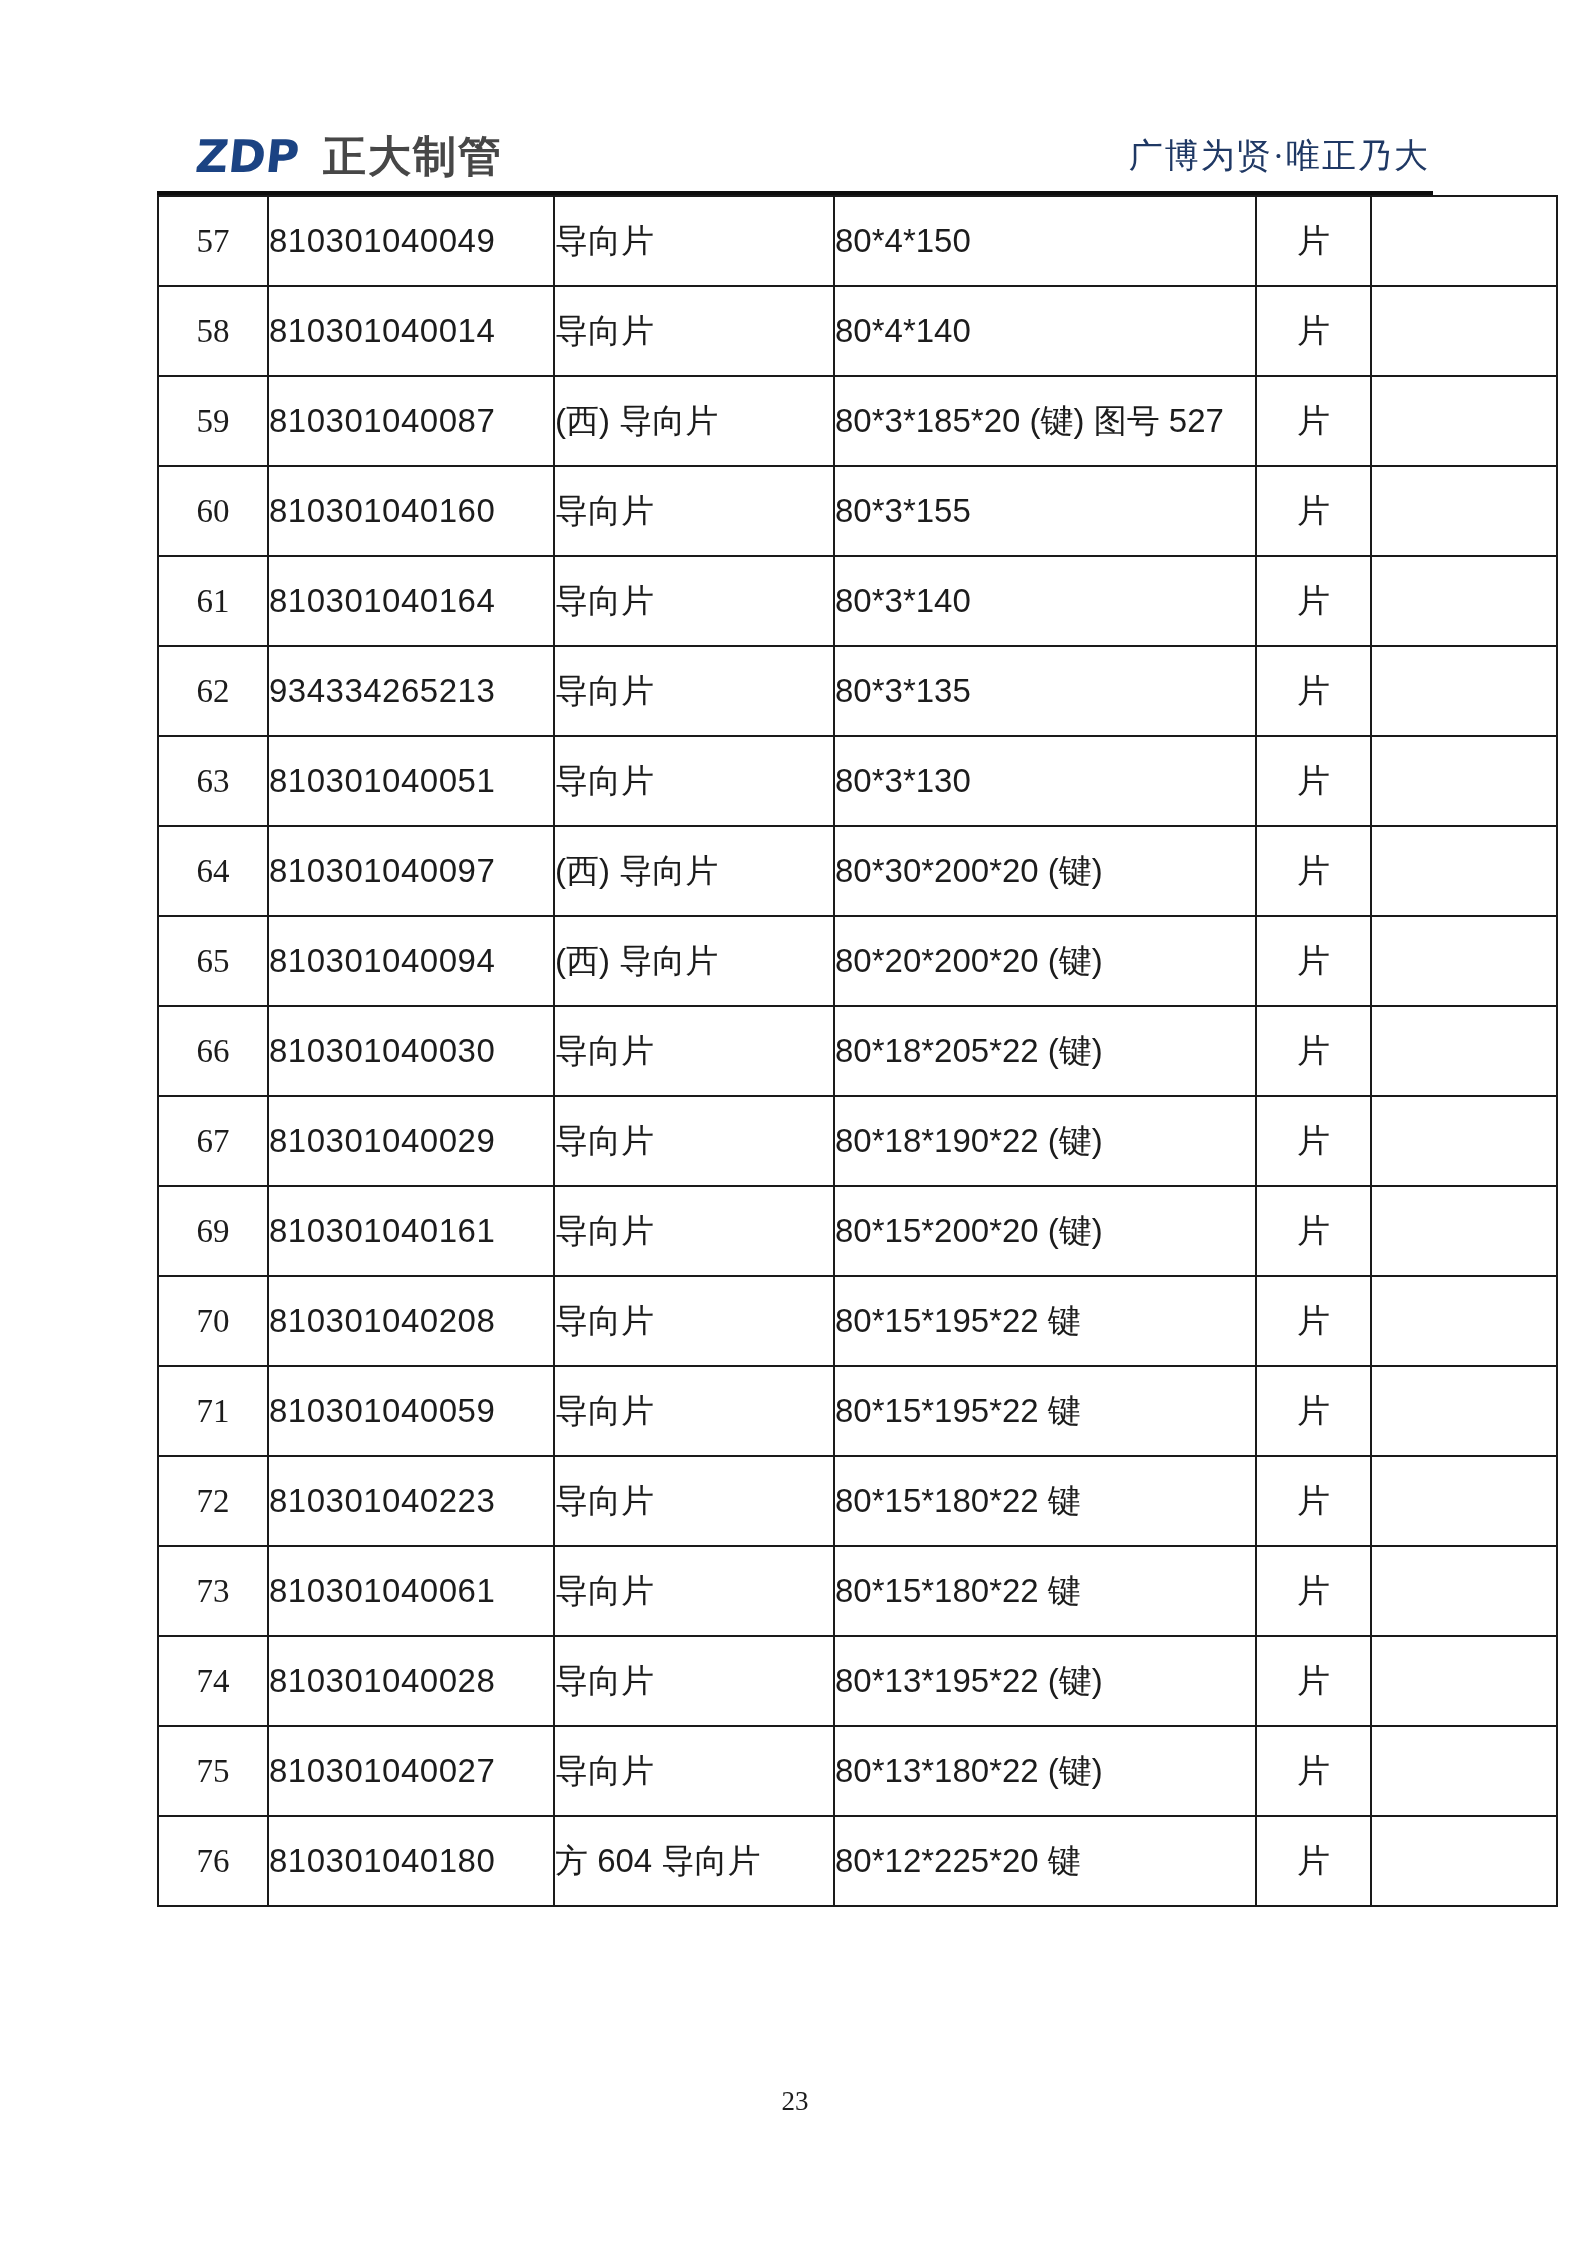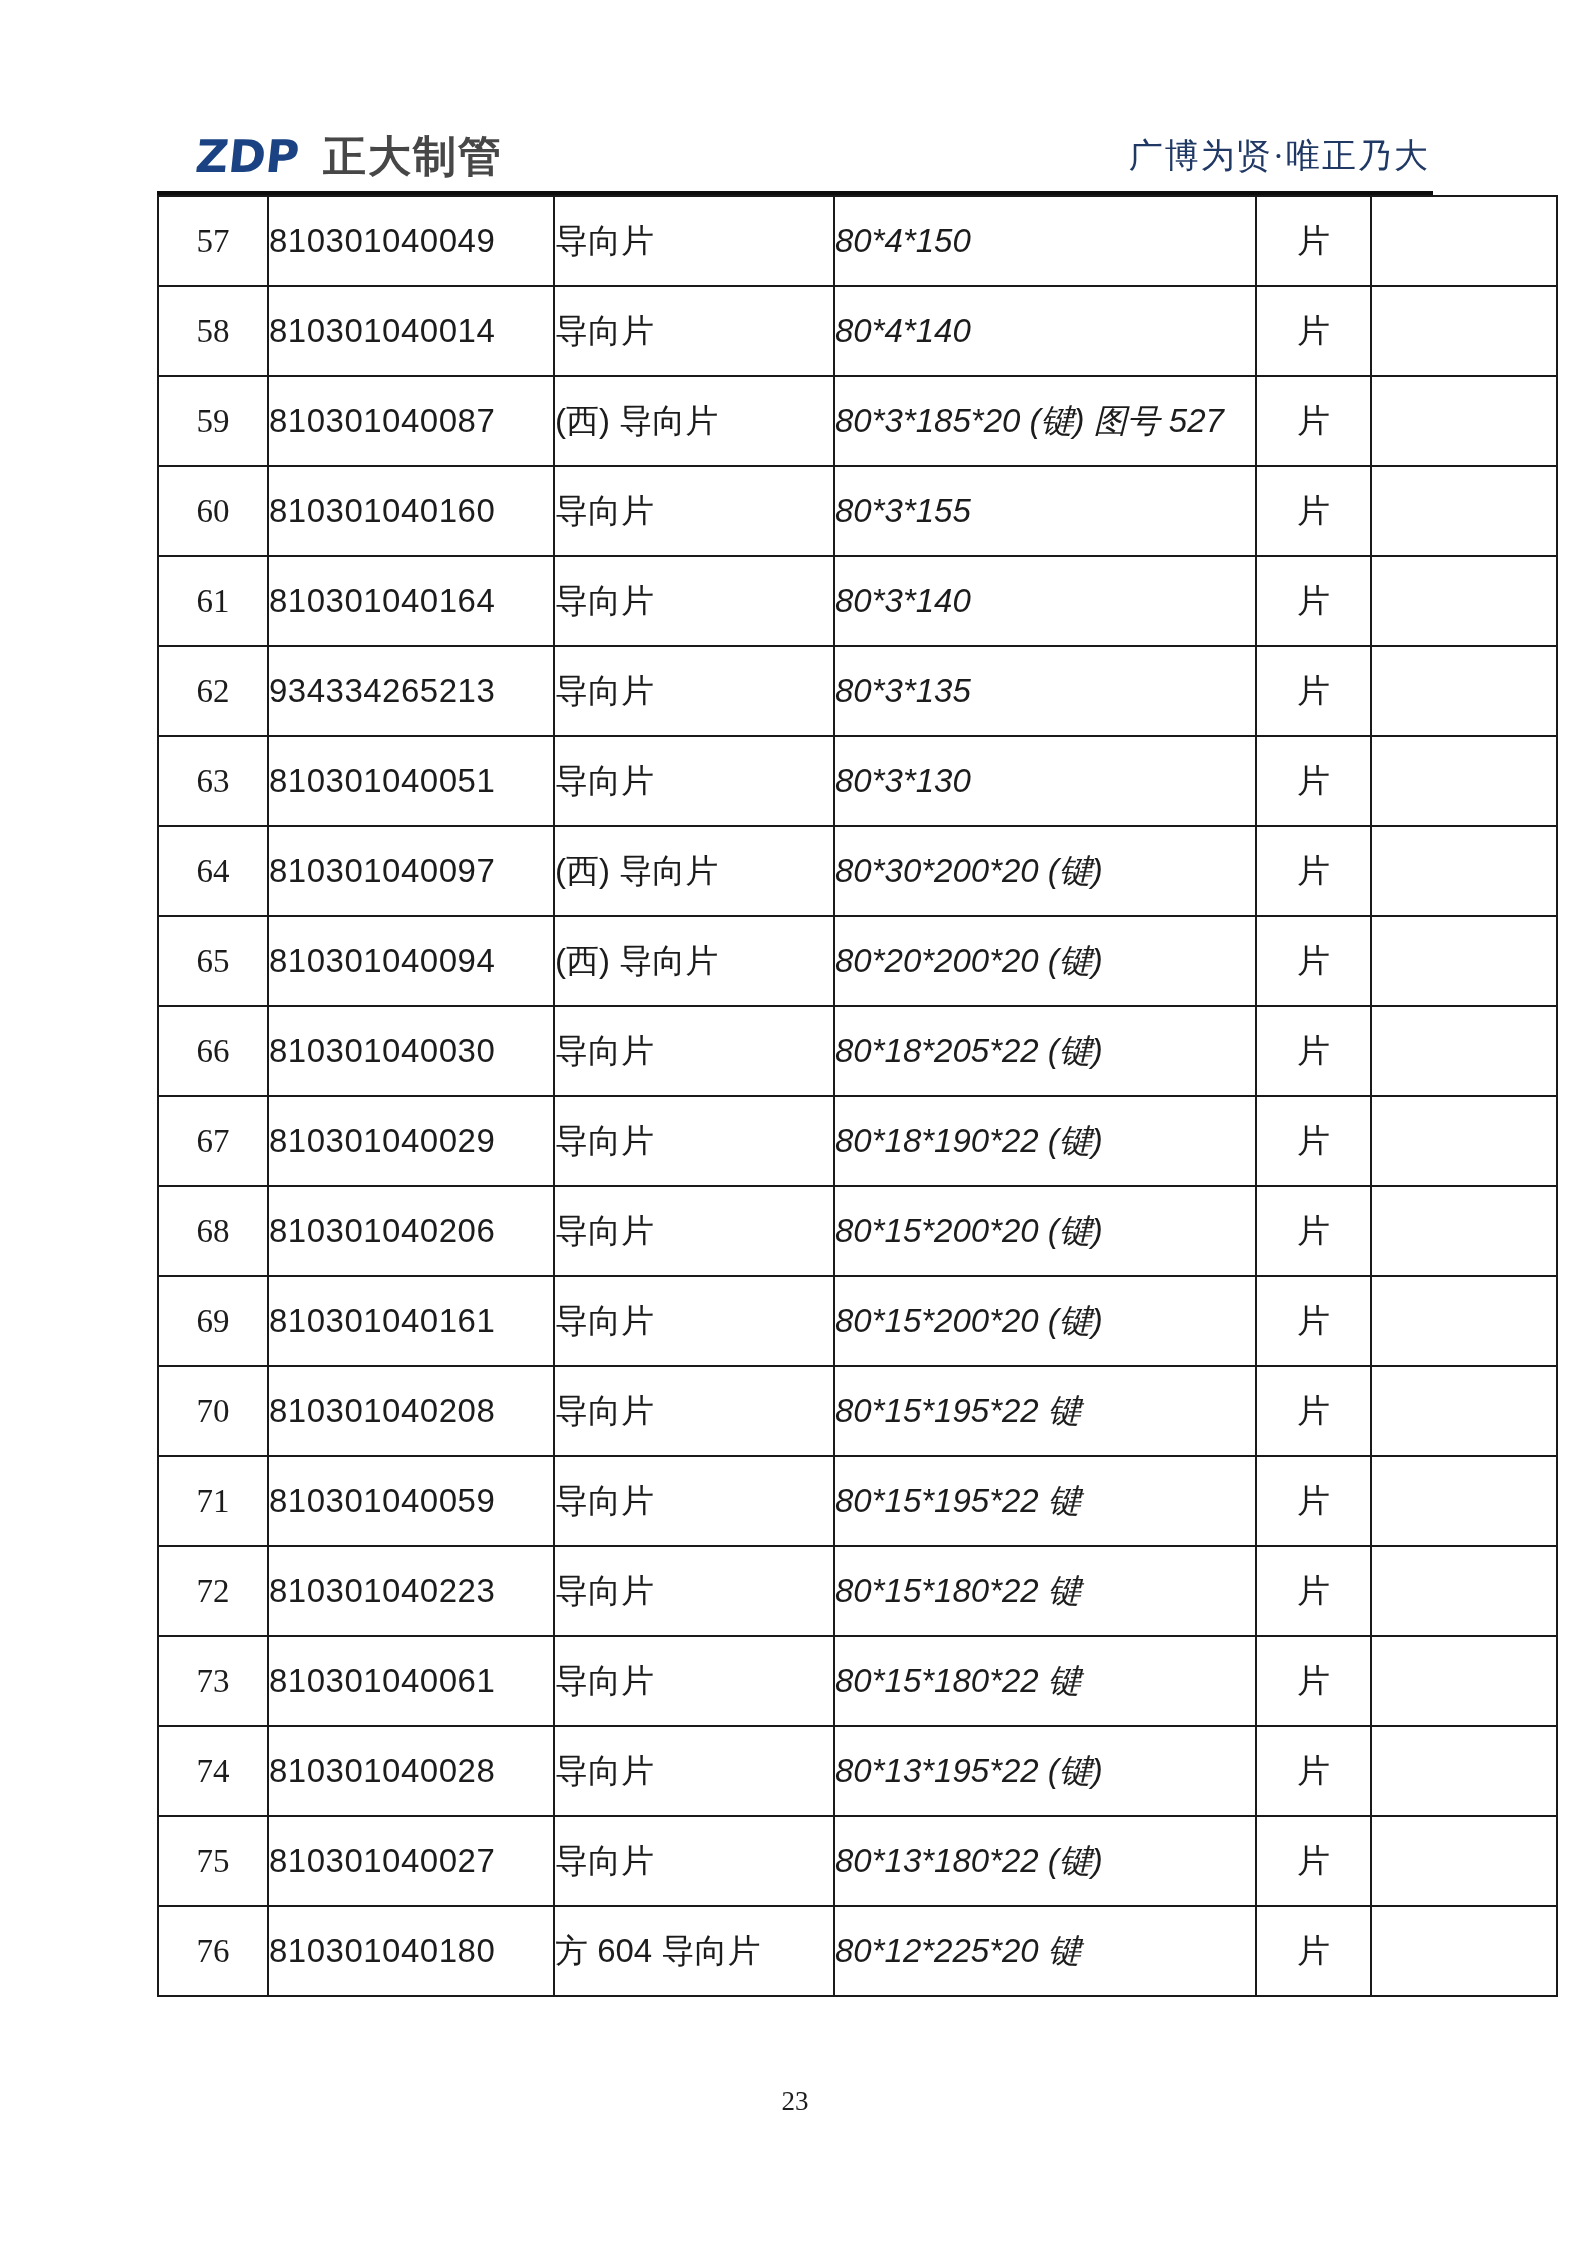--- a/index.html
+++ b/index.html
@@ -94,21 +94,20 @@
     padding-left: 13px;
     font-size: 32px;
     letter-spacing: 0.5px;
   }
   td.col-name {
     padding-left: 11px;
   }
   td.col-spec {
     padding-left: 13px;
     font-size: 32px;
-    font-style: italic;
   }
   td.col-unit {
     text-align: center;
   }
 
   
   .page-number {
     position: absolute;
     left: 157px;
     top: 2056px;
@@ -226,28 +225,20 @@
         </tr>
         <tr>
           <td class="col-no">67</td>
           <td class="col-code">810301040029</td>
           <td class="col-name">导向片</td>
           <td class="col-spec">80*18*190*22 (键)</td>
           <td class="col-unit">片</td>
           <td class="col-remark"></td>
         </tr>
         <tr>
-          <td class="col-no">68</td>
-          <td class="col-code">810301040206</td>
-          <td class="col-name">导向片</td>
-          <td class="col-spec">80*15*200*20 (键)</td>
-          <td class="col-unit">片</td>
-          <td class="col-remark"></td>
-        </tr>
-        <tr>
           <td class="col-no">69</td>
           <td class="col-code">810301040161</td>
           <td class="col-name">导向片</td>
           <td class="col-spec">80*15*200*20 (键)</td>
           <td class="col-unit">片</td>
           <td class="col-remark"></td>
         </tr>
         <tr>
           <td class="col-no">70</td>
           <td class="col-code">810301040208</td>

